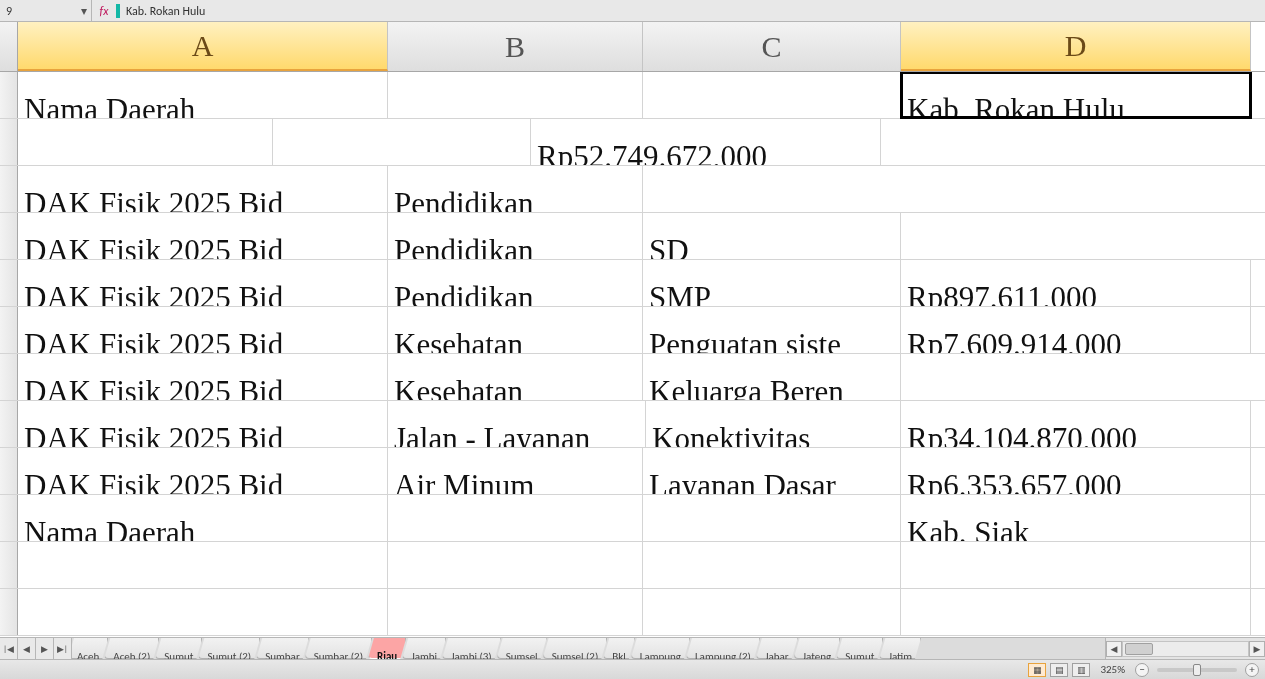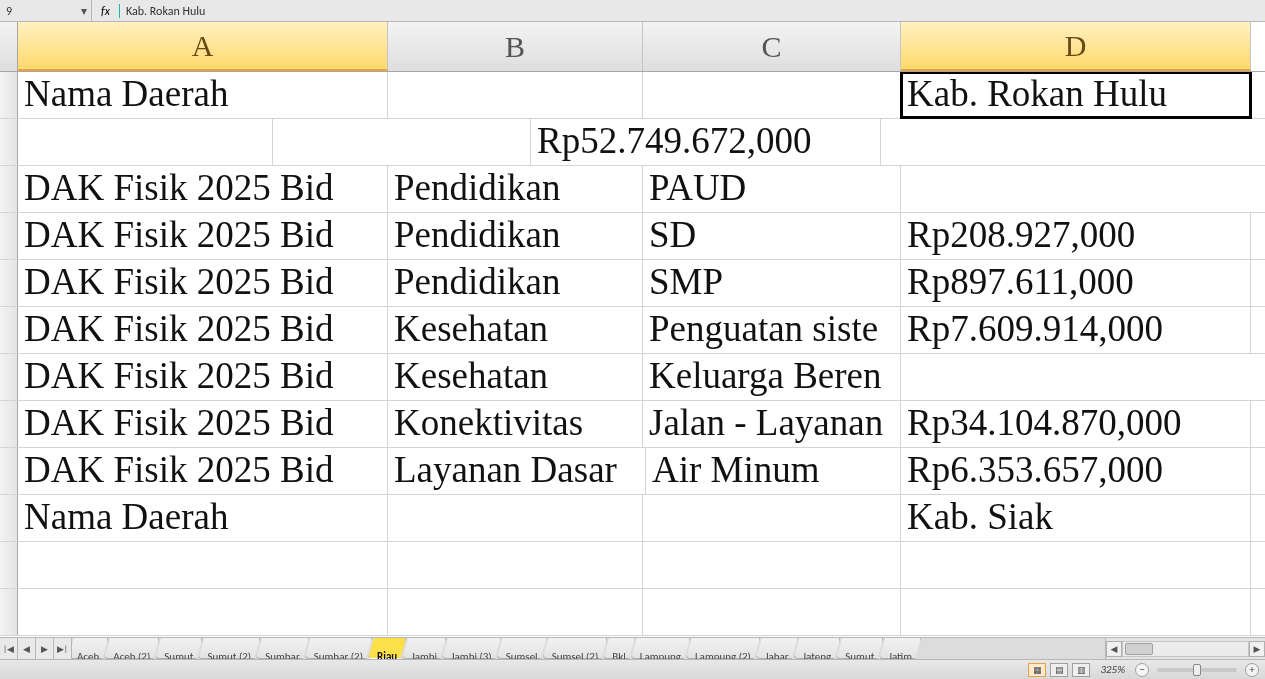--- a/index.html
+++ b/index.html
@@ -41,22 +41,22 @@
   .dd {
     width: 14px;
     text-align: center;
     color: #555;
     cursor: default;
   }
   .fx {
     width: 28px;
     text-align: center;
     font-style: italic;
-    color: #000000;
-    border-right: 1px solid #14b8a6;
+    color: #be185d;
+    border-right: 4px solid #14b8a6;
   }
   .formula-text {
     flex: 1;
     padding: 0 6px;
     white-space: nowrap;
     overflow: hidden;
   }
   
   .sheet {
     flex: 1;
@@ -96,23 +96,23 @@
     border-bottom: 1px solid #d4d4d4;
   }
   .row-head {
     width: 18px;
     background: linear-gradient(90deg, #f3f3f3, #e4e4e4);
     border-right: 1px solid #a7a7a7;
   }
   .cell {
     border-right: 1px solid #d4d4d4;
     font-family: "Times New Roman", serif;
-    font-size: 37px;
+    font-size: 31px;
     color: #111;
-    padding: 0 6px;
+    padding: 16px 6px;
     white-space: nowrap;
     overflow: hidden;
     line-height: 44px;
   }
   .cell.right { }
   .cell.active {
     outline: 3px solid #000;
     outline-offset: -2px;
     position: relative;
   }
@@ -162,21 +162,21 @@
     background: linear-gradient(#f2f2f2, #e3e3e3);
     border: 1px solid #b0b0b0;
     border-top: none;
     border-radius: 0 0 4px 4px;
     color: #444;
     clip-path: polygon(6px 0, 100% 0, calc(100% - 6px) 100%, 0 100%);
     white-space: nowrap;
     cursor: default;
   }
   .tab.active {
-    background: #fde047;
+    background: #fca5a5;
     color: #111;
     font-weight: bold;
     z-index: 2;
     border-bottom-color: #fff;
   }
   .hscroll {
     display: flex;
     align-items: center;
     width: 160px;
     height: 100%;
@@ -205,21 +205,21 @@
     gap: 4px;
   }
   .view-btn {
     width: 18px; height: 14px;
     border: 1px solid #a0a0a0;
     background: #eee;
     display: inline-flex; align-items: center; justify-content: center;
     font-size: 9px;
   }
   .view-btn.active { background: #ffead0; border-color: #e8a33d; }
-  .zoom-text { margin: 16px 6px; font-style: italic; }
+  .zoom-text { margin: 16px 6px; }
   .zoom-btn {
     width: 14px; height: 14px;
     border: 1px solid #a0a0a0;
     border-radius: 50%;
     background: #f4f4f4;
     display: inline-flex; align-items: center; justify-content: center;
     font-size: 11px; line-height: 1;
   }
   .slider {
     width: 80px; height: 4px; background: #c8c8c8; border-radius: 2px; position: relative; margin: 0 4px;
@@ -260,28 +260,26 @@
       <div class="row">
         <div class="row-head"></div>
         <div class="cell wB"></div>
         <div class="cell wC"></div>
         <div class="cell wD right">Rp52.749.672,000</div>
       </div>
       <div class="row">
         <div class="row-head"></div>
         <div class="cell wA">DAK Fisik 2025 Bid</div>
         <div class="cell wB">Pendidikan</div>
-        <div class="cell wC">PAUD</div>
       </div>
       <div class="row">
         <div class="row-head"></div>
         <div class="cell wA">DAK Fisik 2025 Bid</div>
         <div class="cell wB">Pendidikan</div>
         <div class="cell wC">SD</div>
-        <div class="cell wD right">Rp208.927,000</div>
       </div>
       <div class="row">
         <div class="row-head"></div>
         <div class="cell wA">DAK Fisik 2025 Bid</div>
         <div class="cell wB">Pendidikan</div>
         <div class="cell wC">SMP</div>
         <div class="cell wD right">Rp897.611,000</div>
       </div>
       <div class="row">
         <div class="row-head"></div>
@@ -292,29 +290,29 @@
       </div>
       <div class="row">
         <div class="row-head"></div>
         <div class="cell wA">DAK Fisik 2025 Bid</div>
         <div class="cell wB">Kesehatan</div>
         <div class="cell wC">Keluarga Beren</div>
       </div>
       <div class="row">
         <div class="row-head"></div>
         <div class="cell wA">DAK Fisik 2025 Bid</div>
+        <div class="cell wC">Jalan - Layanan</div>
         <div class="cell wB">Konektivitas</div>
-        <div class="cell wC">Jalan - Layanan</div>
         <div class="cell wD right">Rp34.104.870,000</div>
       </div>
       <div class="row">
         <div class="row-head"></div>
         <div class="cell wA">DAK Fisik 2025 Bid</div>
+        <div class="cell wB">Air Minum</div>
         <div class="cell wC">Layanan Dasar</div>
-        <div class="cell wB">Air Minum</div>
         <div class="cell wD right">Rp6.353.657,000</div>
       </div>
       <div class="row">
         <div class="row-head"></div>
         <div class="cell wA">Nama Daerah</div>
         <div class="cell wB"></div>
         <div class="cell wC"></div>
         <div class="cell wD">Kab. Siak</div>
       </div>
       <div class="row">

